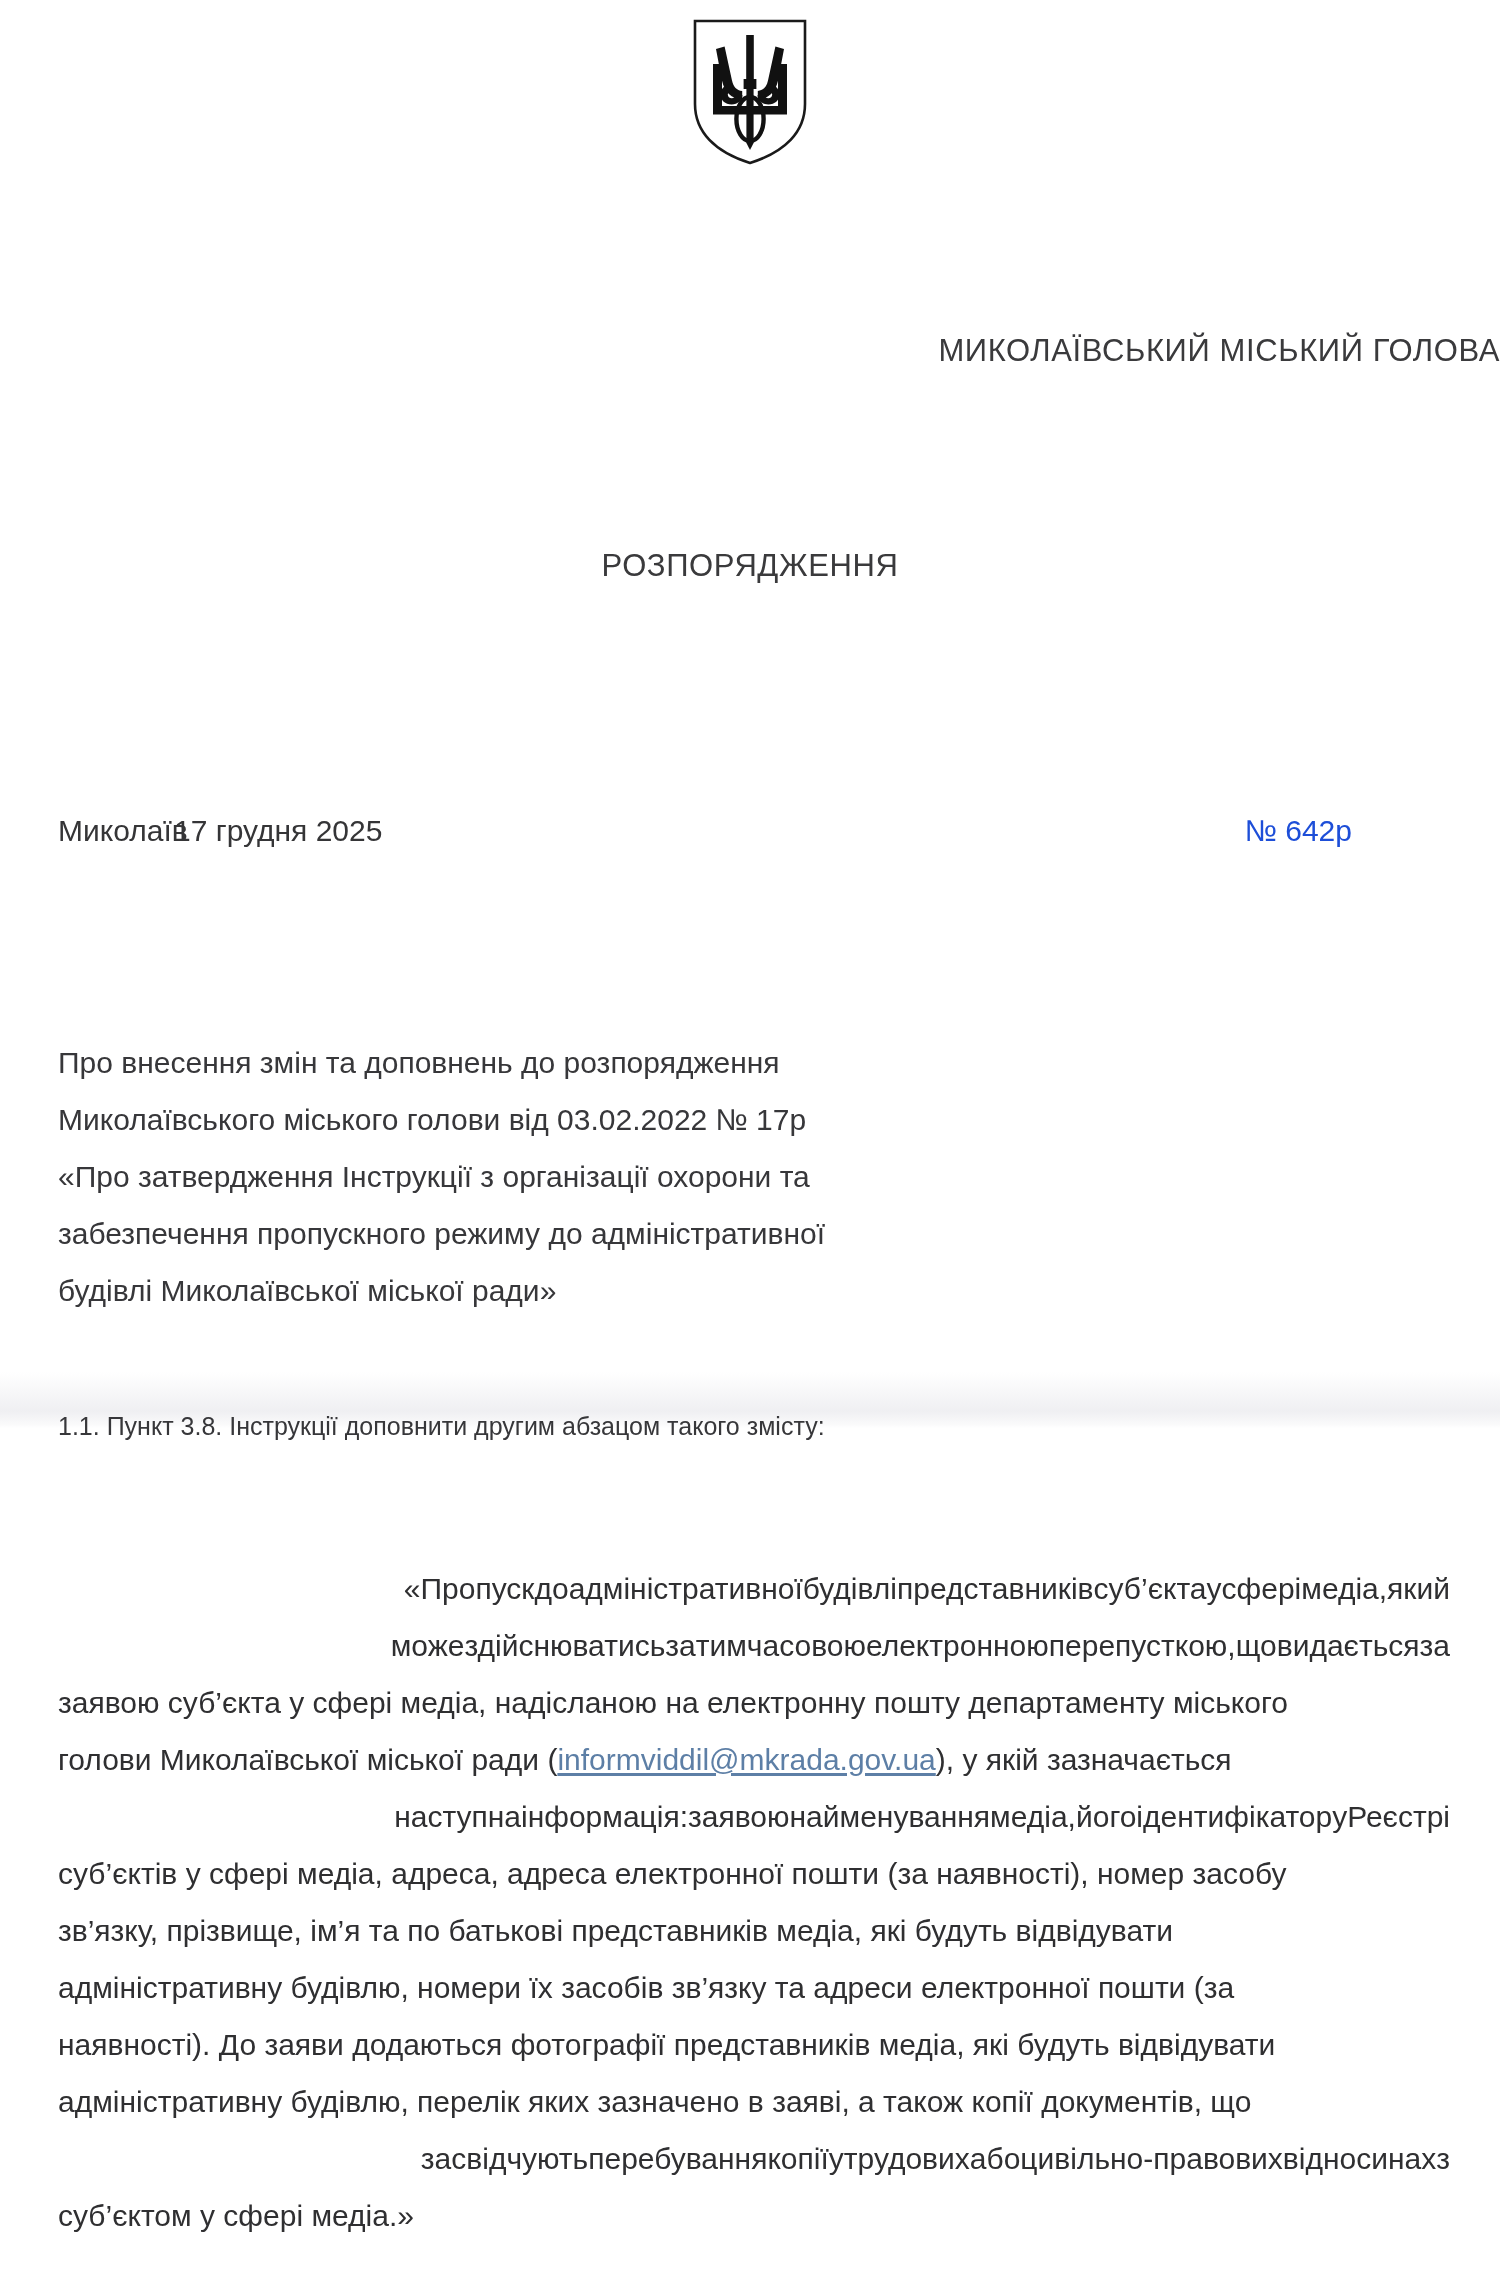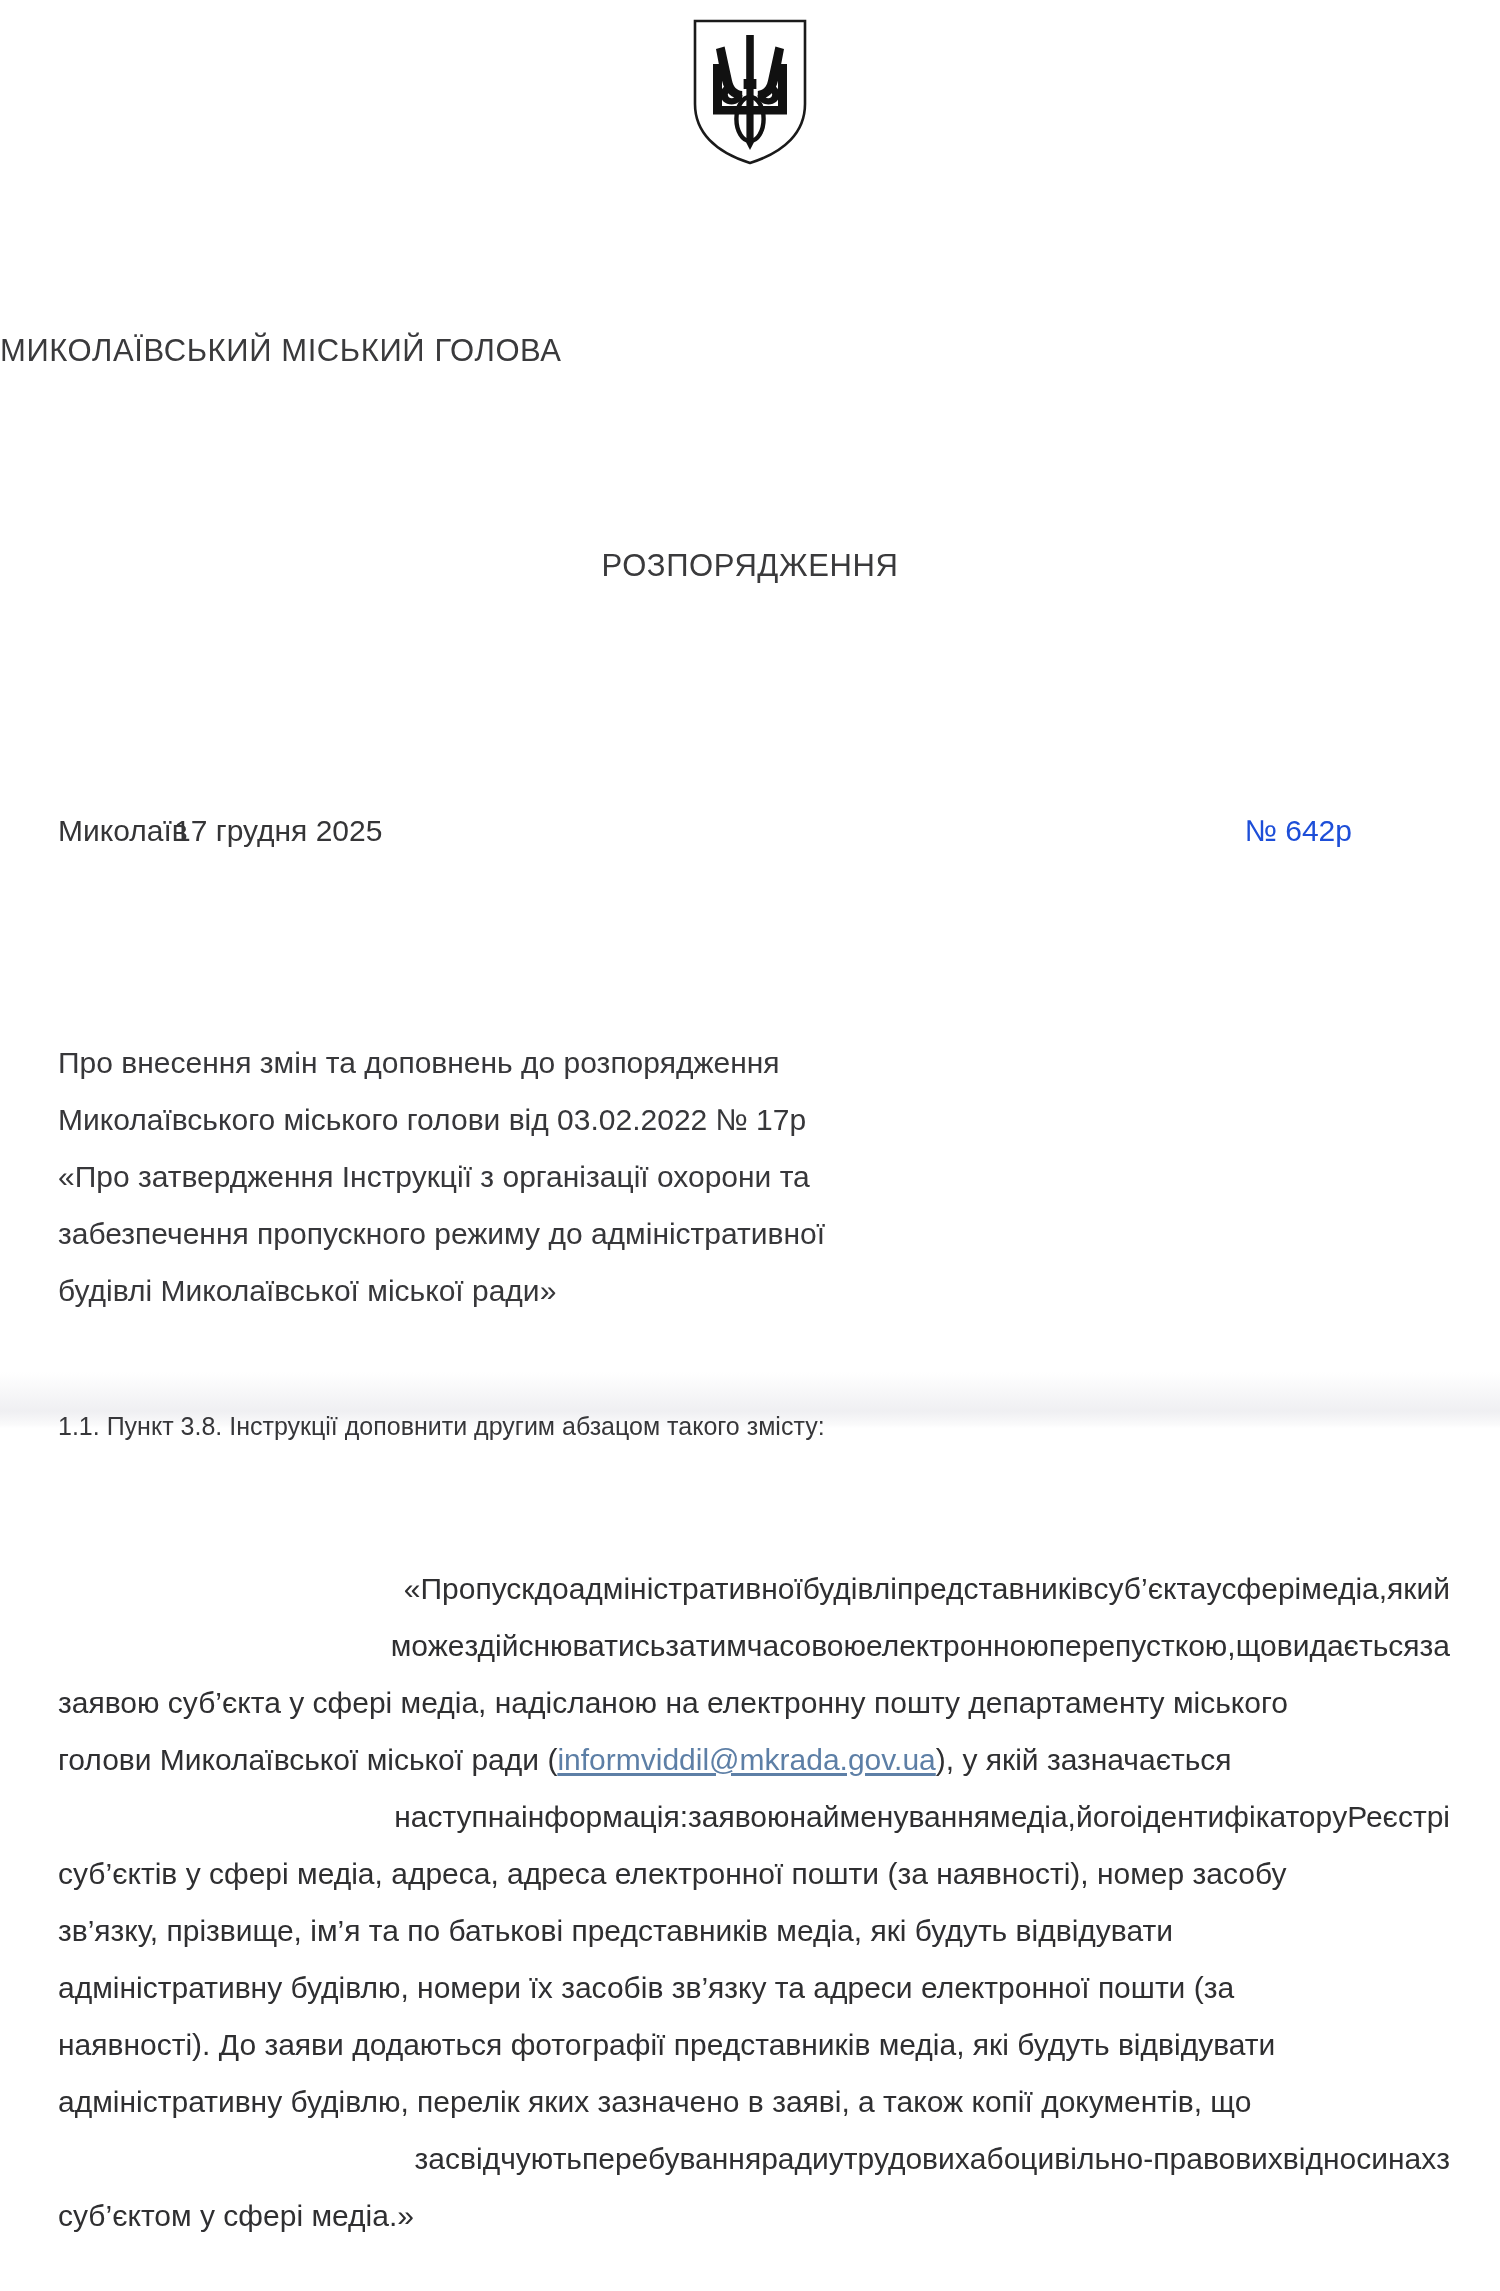--- a/index.html
+++ b/index.html
@@ -52,21 +52,21 @@
     width: 118px;
     height: 148px;
   }
 
   
   .doc-title {
     position: absolute;
     left: 0;
     right: 0;
     top: 333px;
-    text-align: left;
+    text-align: right;
     font-size: 31px;
     letter-spacing: 0.6px;
     color: #3a3a3c;
     font-weight: 400;
   }
   .doc-kind {
     position: absolute;
     left: 0;
     right: 0;
     top: 548px;
@@ -248,21 +248,21 @@
         <span>Реєстрі</span>
       </div>
       <div class="ln">суб’єктів у сфері медіа, адреса, адреса електронної пошти (за наявності), номер засобу</div>
       <div class="ln">зв’язку, прізвище, ім’я та по батькові представників медіа, які будуть відвідувати</div>
       <div class="ln">адміністративну будівлю, номери їх засобів зв’язку та адреси електронної пошти (за</div>
       <div class="ln">наявності). До заяви додаються фотографії представників медіа, які будуть відвідувати</div>
       <div class="ln">адміністративну будівлю, перелік яких зазначено в заяві, а також копії документів, що</div>
       <div class="ln justify">
         <span>засвідчують</span>
         <span>перебування</span>
-        <span>ради</span>
+        <span>копії</span>
         <span>у</span>
         <span>трудових</span>
         <span>або</span>
         <span>цивільно-правових</span>
         <span>відносинах</span>
         <span>з</span>
       </div>
       <div class="ln">суб’єктом у сфері медіа.»</div>
     </div>
 

